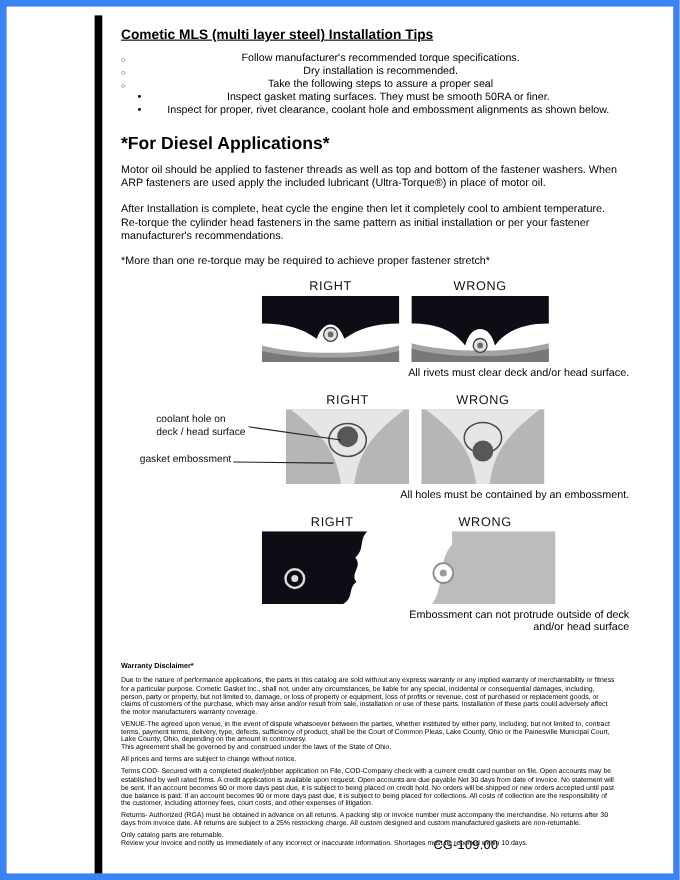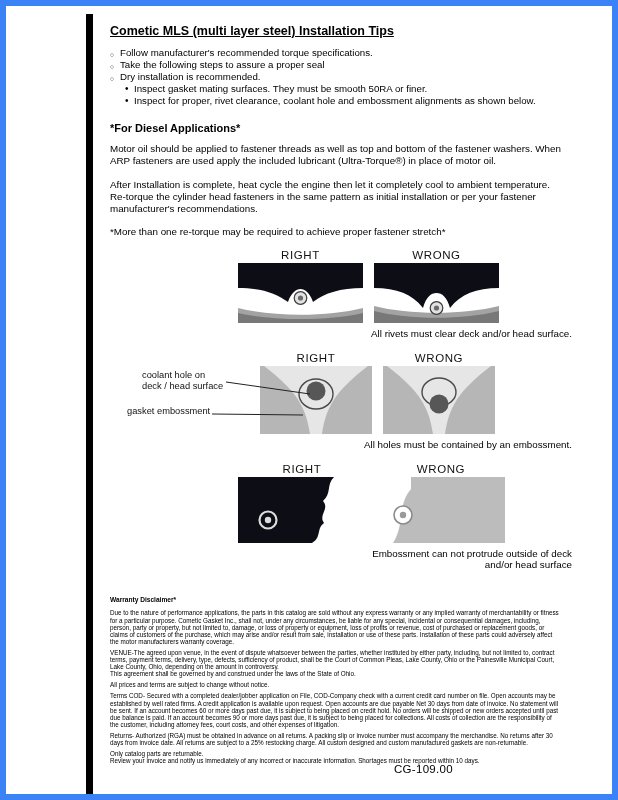--- a/index.html
+++ b/index.html
@@ -6,28 +6,28 @@
   .page {
     position:relative; width:618px; height:800px; background:#fff;
     font-family:"Liberation Sans", sans-serif; color:#000;
     overflow:hidden; box-sizing:border-box; border:6px solid #3b82f6;
   }
   .regbar { position:absolute; left:80px; top:8px; width:7px; height:782px; background:#000; }
   .content { position:absolute; left:104px; top:18px; width:462px; }
 
   .title { font-size:12.5px; font-weight:bold; text-decoration:underline; margin:0 0 9px 0; }
 
-  ul.tips, ul.subtips { list-style:none; margin:0; padding:0; font-size:9.7px; line-height:12px; }
+  ul.tips, ul.subtips { list-style:none; margin:0; padding:0; font-size:9.7px; line-height:12px;text-align:center; }
   ul.tips li { position:relative; padding-left:10px; }
   ul.tips li::before { content:"○"; position:absolute; left:0; top:2px; font-size:6.5px; }
   ul.subtips { margin-left:14px; }
   ul.subtips li { position:relative; padding-left:10px; }
   ul.subtips li::before { content:"•"; position:absolute; left:1px; top:0; font-size:10px; }
 
-  .diesel-h { font-size:11px; font-weight:bold; margin:15px 0 9px 0; }
+  .diesel-h { font-size:16px; font-weight:bold; margin:15px 0 9px 0; }
   .para { font-size:9.8px; line-height:12.3px; margin:0 0 11px 0; width:458px; }
   .note { font-size:9.8px; margin:3px 0 12px 0; }
 
   .diagrams { position:relative; margin-top:2px; }
   .dg-block { margin-left:128px; }
   .dg-block.b2 { margin-left:150px; }
   .dg-row { display:flex; gap:11px; position:relative; }
   .dg-col { display:flex; flex-direction:column; align-items:center;text-align:center; }
   .dg-label { font-size:11.5px; letter-spacing:0.6px; margin-bottom:2px; color:#111; }
   .dg-caption { font-size:9.8px; margin:5px 0 13px 2px; white-space:pre-line;text-align:right; }
@@ -47,22 +47,22 @@
 <body>
 
 <div class="page">
   <div class="regbar"></div>
 
   <div class="content">
     <h1 class="title">Cometic MLS (multi layer steel) Installation Tips</h1>
 
     <ul class="tips">
       <li>Follow manufacturer's recommended torque specifications.</li>
+      <li>Dry installation is recommended.</li>
       <li>Take the following steps to assure a proper seal</li>
-      <li>Dry installation is recommended.</li>
     </ul>
     <ul class="subtips">
       <li>Inspect gasket mating surfaces.  They must be smooth 50RA or finer.</li>
       <li>Inspect for proper, rivet clearance, coolant hole and embossment alignments as shown below.</li>
     </ul>
 
     <h2 class="diesel-h">*For Diesel Applications*</h2>
     <p class="para">Motor oil should be applied to fastener threads as well as top and bottom of the fastener washers. When ARP fasteners are used apply the included lubricant (Ultra-Torque®) in place of motor oil.</p>
     <p class="para">After Installation is complete, heat cycle the engine then let it completely cool to ambient temperature. Re-torque the cylinder head fasteners in the same pattern as initial installation or per your fastener manufacturer's recommendations.</p>
     <p class="note">*More than one re-torque may be required to achieve proper fastener stretch*</p>

